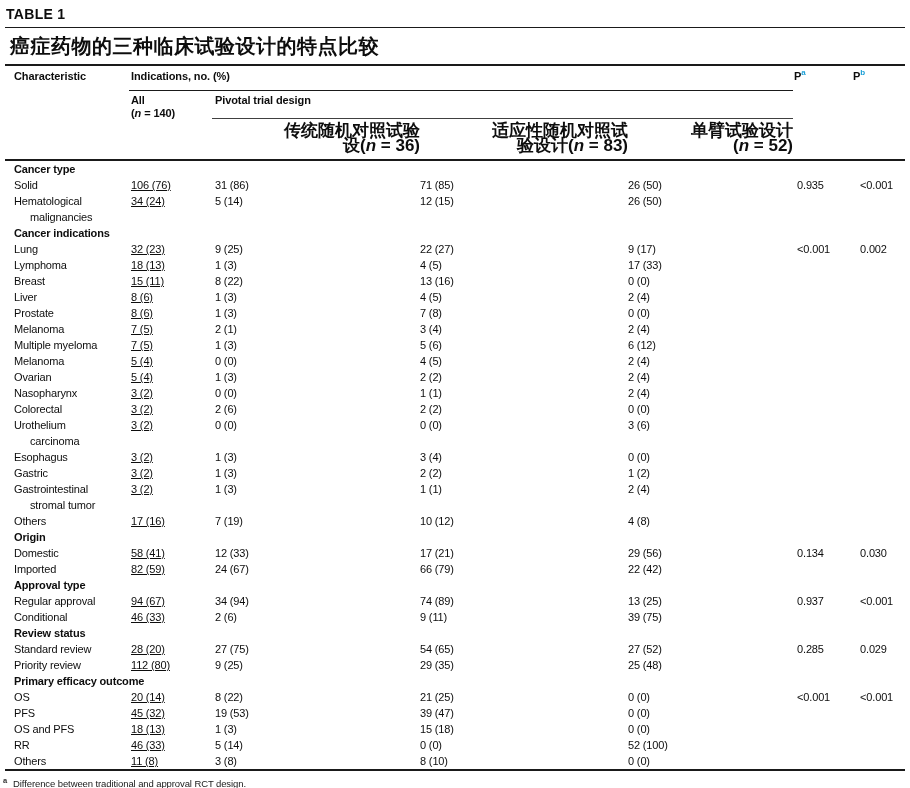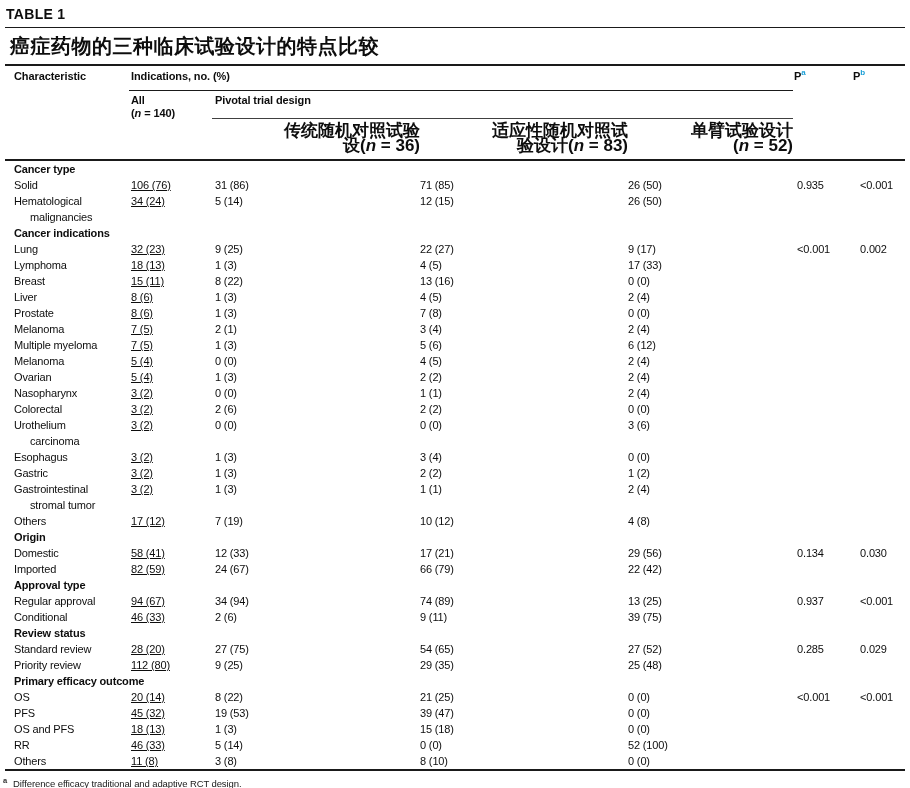--- a/index.html
+++ b/index.html
@@ -314,21 +314,21 @@
             <td class="cell c1">1 (3)</td>
             <td class="cell c2">1 (1)</td>
             <td class="cell c3">2 (4)</td>
             <td class="cell c4"></td>
             <td class="cell c5"></td>
           </tr>
           <tr>
             <td class="row-label">
               <span class="lbl-line">Others</span>
             </td>
-            <td class="cell c0">17 (12)</td>
+            <td class="cell c0">17 (16)</td>
             <td class="cell c1">7 (19)</td>
             <td class="cell c2">10 (12)</td>
             <td class="cell c3">4 (8)</td>
             <td class="cell c4"></td>
             <td class="cell c5"></td>
           </tr>
           <tr>
             <td colspan="7" class="section-title">Origin</td>
           </tr>
           <tr>
@@ -461,16 +461,16 @@
             <td class="cell c4"></td>
             <td class="cell c5"></td>
           </tr>
         </tbody>
     </table>
 
     <div class="rule rule-thick"></div>
   </div>
 
   <div class="footnotes" id="footnotes">
-      <div class="footnote"><sup class="fn-marker">a</sup><span>Difference efficacy traditional and adaptive RCT design.</span></div>
+      <div class="footnote"><sup class="fn-marker">a</sup><span>Difference between traditional and approval RCT design.</span></div>
       <div class="footnote"><sup class="fn-marker">b</sup><span>Difference between traditional RCT design and single-arm design.</span></div>
     </div>
 </div>
 
 </body></html>

